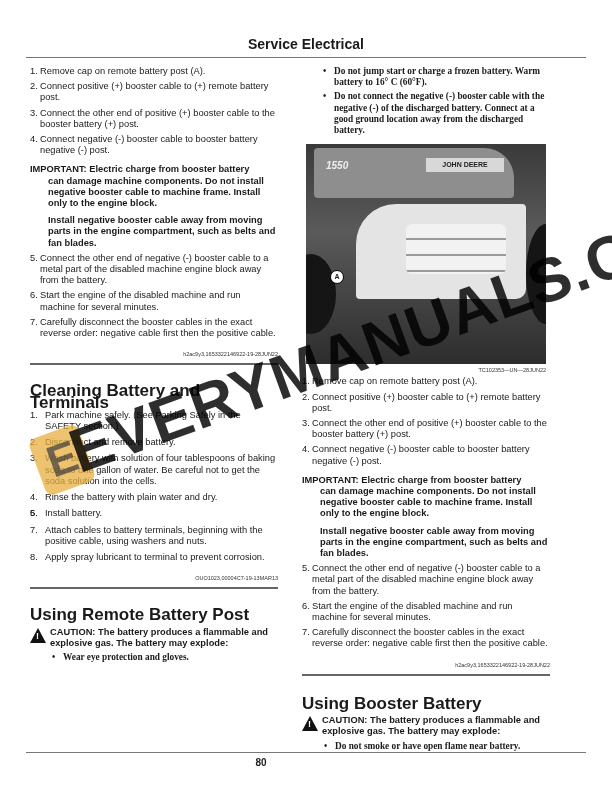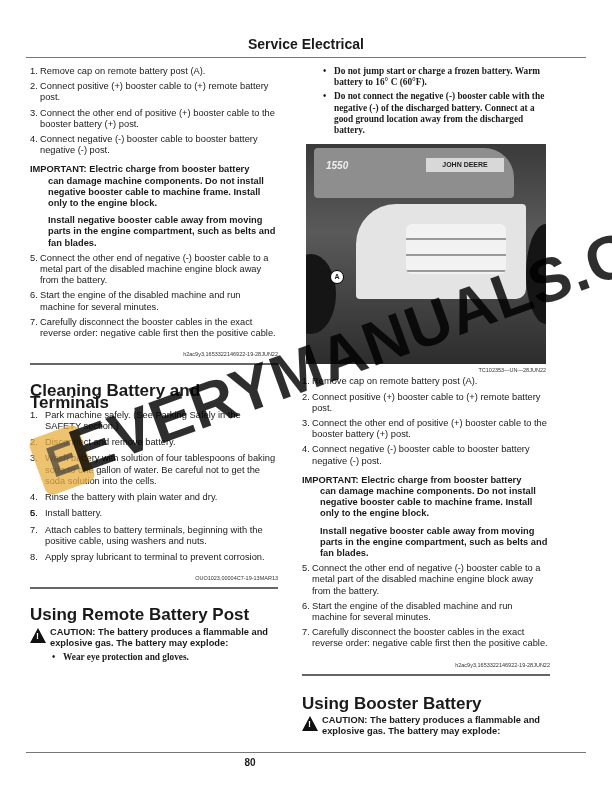--- a/index.html
+++ b/index.html
@@ -43,21 +43,21 @@
     .fig-panel { position: absolute; left: 50px; top: 60px; width: 170px; height: 95px; background: #e4e4e4;
                  border-radius: 40px 4px 10px 4px; }
     .fig-vent { position: absolute; left: 100px; top: 80px; width: 100px; height: 50px;
                 background: repeating-linear-gradient(180deg, #f2f2f2 0 14px, #9a9a9a 14px 16px); border-radius: 6px; }
     .fig-wheel { position: absolute; left: -20px; top: 110px; width: 50px; height: 80px; background: #151515; border-radius: 50%; }
     .fig-wheel-r { position: absolute; right: -20px; top: 80px; width: 40px; height: 100px; background: #151515; border-radius: 50%; }
     .fig-callout { position: absolute; left: 24px; top: 126px; width: 12px; height: 12px; border-radius: 50%;
                    background: #fff; border: 1px solid #000; font-size: 7px; font-weight: bold; text-align: center; line-height: 12px; }
     .fig-id { text-align: right; font-size: 5.5px; color: #333; margin-top: 1px; width: 244px; }
     .rule-bottom { position: absolute; top: 752px; left: 26px; width: 440px; height: 1px; background: #777; }
-    .page-number { position: absolute; top: 757px; left: 0; width: 500px; text-align: center; font-weight: bold; font-size: 10px; }
+    .page-number { position: absolute; top: 757px; left: 0; width: 500px; text-align: center; font-weight: bold; font-size: 10px; padding-left: 11px; }
     .wm-text { position: absolute; left: 60px; top: 420px; font-size: 62px; font-weight: bold; color: rgba(0,0,0,0.82);
                transform: rotate(-20deg); transform-origin: left top; letter-spacing: 1px; white-space: nowrap; pointer-events: none; }
     .wm-logo { position: absolute; left: 36px; top: 430px; width: 52px; height: 60px;
                background: rgba(232,175,64,0.75); border-radius: 8px; transform: rotate(-20deg); pointer-events: none; }
     .wm-logo::after { content: "E"; position: absolute; left: 12px; top: 4px; font-size: 44px; font-weight: bold; color: rgba(60,60,60,0.7); }
   </style>
 </head>
 <body>
 
 <div class="page-title">Service Electrical</div>
@@ -135,19 +135,20 @@
   <div class="step"><span class="num">7.</span><span>Carefully disconnect the booster cables in the exact reverse order: negative cable first then the positive cable.</span></div>
 
   <div class="ref">h2ac9y3,1653322146922-19-28JUN22</div>
   <div class="hr"></div>
 
   <div class="section-heading" style="margin-top:22px">Using Booster Battery</div>
   <div class="caution">
     <span class="caution-icon"></span>
     <span>CAUTION: The battery produces a flammable and explosive gas. The battery may explode:</span>
   </div>
+  <div class="bullet">Do not smoke or have open flame near battery.</div>
 </div>
 
 <div class="wm-logo"></div>
 <div class="wm-text">EVERYMANUALS.COM</div>
 
 <div class="rule-bottom" style="width:560px;"></div>
 <div class="page-number">80</div>
 
 </body></html>

